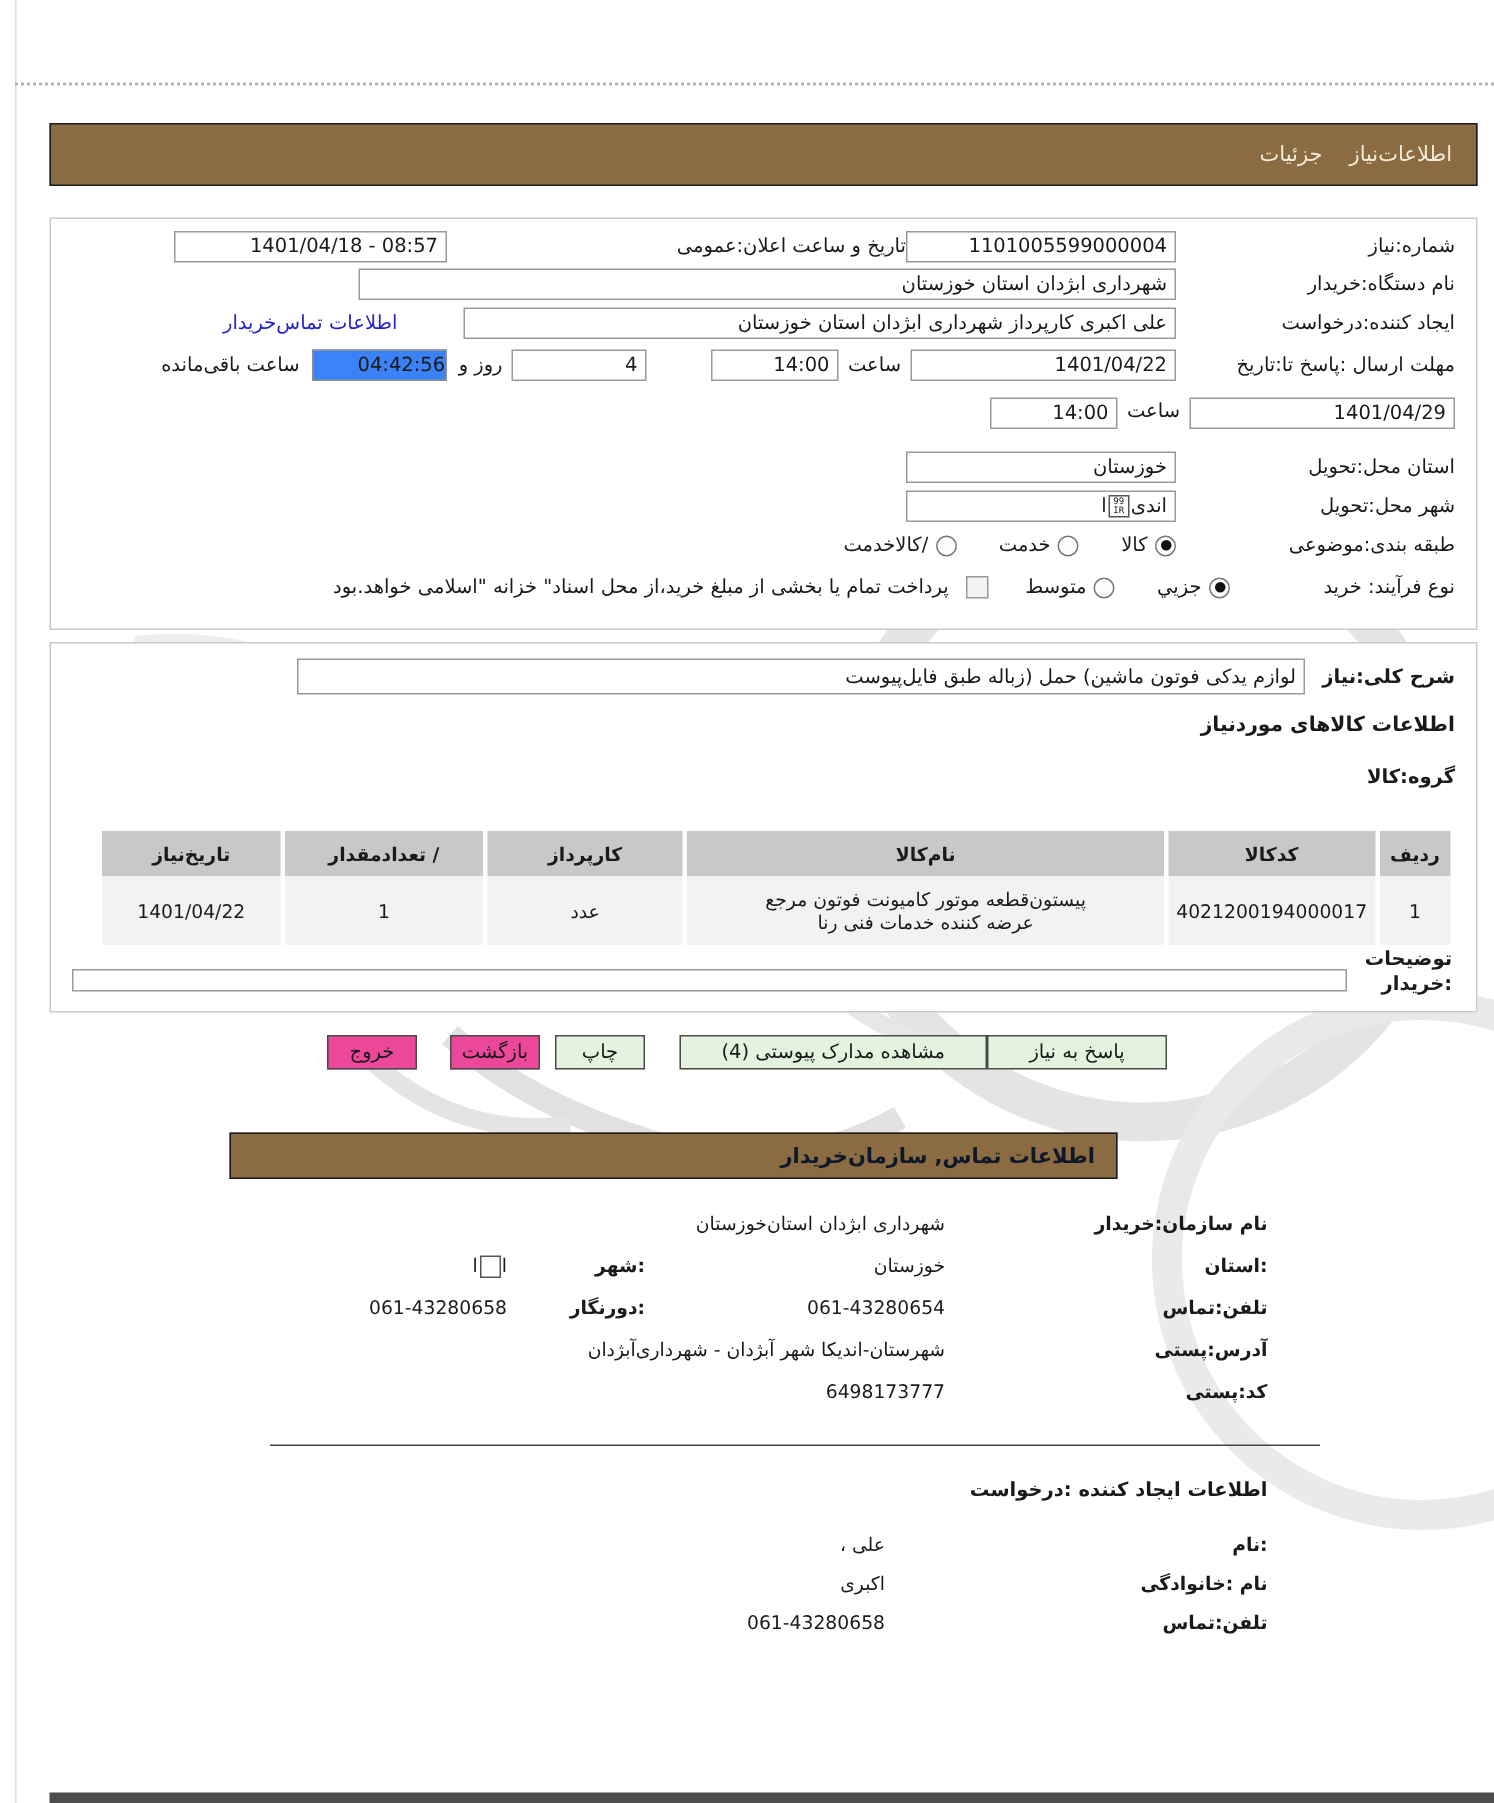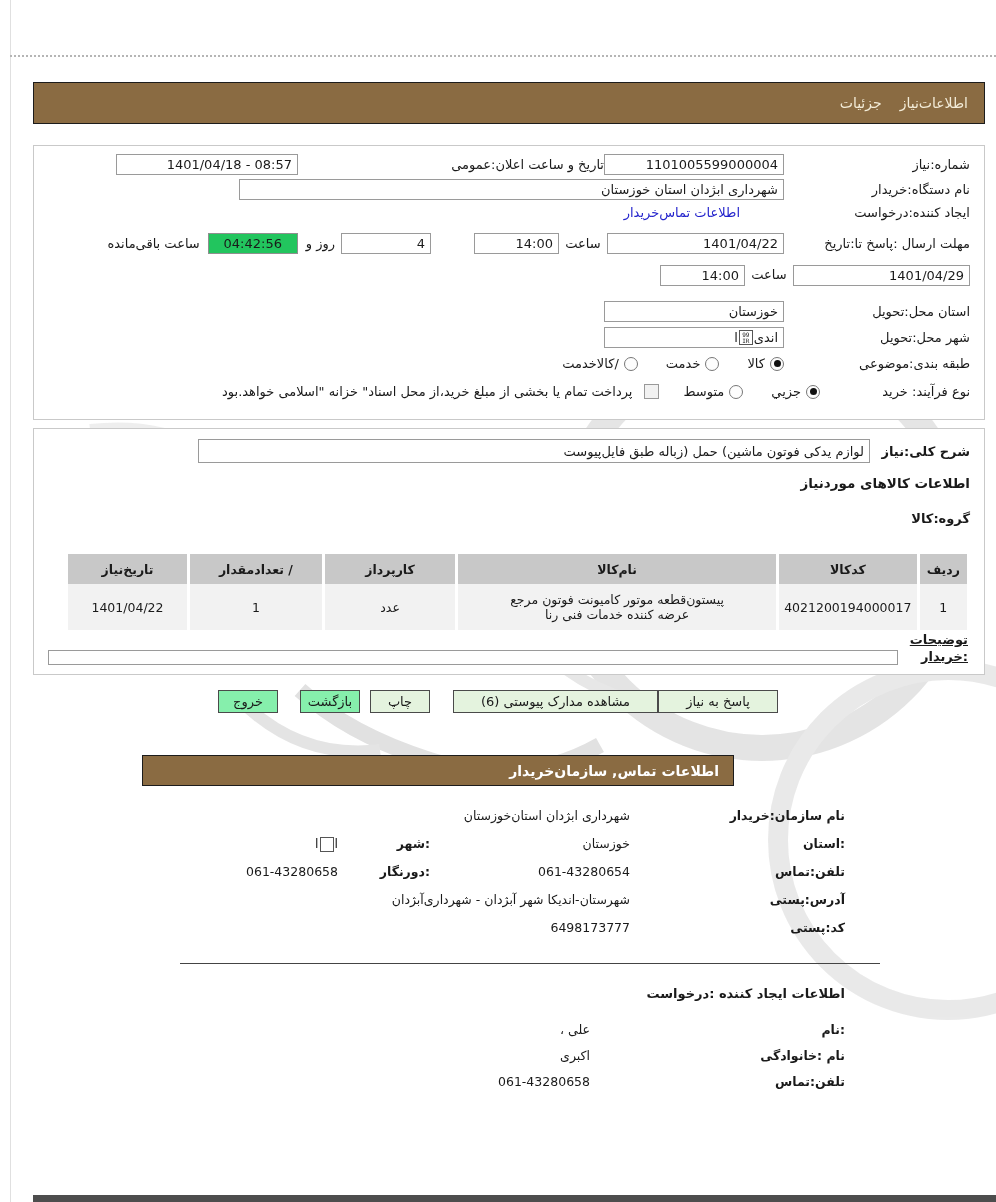--- a/index.html
+++ b/index.html
@@ -8,37 +8,37 @@
   
   #left-line{position:absolute;left:10px;top:0;bottom:0;width:1px;background:#e0e0e0;z-index:0;}
   #dotted{position:absolute;left:10px;right:0;top:55px;border-top:2px dotted #b5b5b5;z-index:0;}
   
   #wm{position:absolute;left:0;top:0;z-index:1;pointer-events:none;}
   
   .brownbar{position:absolute;background:#8a6b42;border:1px solid #1c1c1c;box-sizing:border-box;
             display:flex;direction:rtl;align-items:center;z-index:2;}
   #tabbar{left:33px;top:82px;width:952px;height:42px;padding:0 16px;gap:18px;}
   #tabbar span{color:#f3ecd8;font-size:14px;cursor:default;}
-  #contactbar{left:142px;top:755px;width:592px;height:31px;padding:0 14px;color:#ffffff;
+  #contactbar{left:153px;top:755px;width:592px;height:31px;padding:0 14px;color:#0f172a;
               font-weight:bold;font-size:14px;}
   
   .panel{position:absolute;left:33px;width:952px;background:#fff;border:1px solid #c9c9c9;
          box-sizing:border-box;z-index:2;}
   #panel1{top:145px;height:275px;}
   #panel2{top:428px;height:247px;}
   .row{position:absolute;right:0;left:0;display:flex;direction:rtl;align-items:center;
        padding-right:14px;z-index:2;}
   .lbl{width:186px;flex:0 0 auto;}
   .lbl2{width:306px;flex:0 0 auto;}
   .ibox{background:#fff;border:1px solid #9a9a9a;height:21px;display:flex;direction:rtl;
         align-items:center;padding:0 5px;box-sizing:border-box;flex:0 0 auto;overflow:hidden;
         white-space:nowrap;position:relative;z-index:2;}
   .ltr{direction:ltr;unicode-bidi:isolate;}
-  .count{background:#22c55e;border:1px solid #8f8f8f;width:90px;height:21px;display:flex;
-         align-items:center;justify-content:center;box-sizing:border-box;}
+  .count{background:#3b82f6;border:1px solid #8f8f8f;width:90px;height:21px;display:flex;
+         align-items:center;justify-content:flex-start;box-sizing:border-box;}
   .link{color:#2323cc;cursor:pointer;}
   .radio{width:12px;height:12px;border:1px solid #777;border-radius:50%;background:#fdfdfd;
          display:inline-block;margin-left:5px;position:relative;flex:0 0 auto;cursor:pointer;}
   .radio.sel::after{content:"";position:absolute;left:2.5px;top:2.5px;right:2.5px;bottom:2.5px;
          background:#111;border-radius:50%;}
   .checkbox{width:13px;height:13px;border:1px solid #999;background:#f2f2f2;display:inline-block;
          margin-left:8px;flex:0 0 auto;cursor:pointer;}
   .optgap{margin-right:28px;}
   .b{font-weight:bold;}
   
@@ -48,21 +48,21 @@
   .tofu i{font-style:normal;font-size:6px;line-height:6px;font-family:"DejaVu Sans Mono",monospace;}
   
   #goods{position:absolute;top:125px;right:14px;width:905px;border-collapse:separate;
          border-spacing:3px 0;z-index:2;}
   #goods th{background:#c8c8c8;font-size:12.5px;font-weight:bold;height:30px;padding:0 4px;}
   #goods td{background:#f2f2f2;font-size:12.5px;text-align:center;height:46px;padding:0 4px;}
   
   #btnrow{position:absolute;left:218px;top:690px;display:flex;z-index:2;}
   .btn{height:23px;border:1px solid #4a4a4a;display:flex;align-items:center;justify-content:center;
        box-sizing:border-box;font-size:13px;cursor:pointer;background:#e4f3de;}
-  .btn.pink{background:#86efac;}
+  .btn.pink{background:#ec4899;}
   
   .crow{position:absolute;right:0;left:0;display:flex;direction:rtl;align-items:flex-start;
         padding-right:151px;font-size:12.5px;z-index:2;}
   .clabel{width:215px;flex:0 0 auto;font-weight:bold;}
   .cv280{width:280px;flex:0 0 auto;}
   .cv200{width:200px;flex:0 0 auto;}
   .clabel2{width:80px;flex:0 0 auto;font-weight:bold;padding-left:12px;}
   .cv140{width:140px;flex:0 0 auto;}
   .cv2{width:200px;margin-right:40px;flex:0 0 auto;}
   #hr1{position:absolute;left:180px;top:963px;width:700px;border-top:1px solid #444;z-index:2;}
@@ -113,20 +113,23 @@
 
     <div class="row" style="top:33px;">
       <span class="lbl">نام دستگاه:خریدار</span>
       <div class="ibox" style="width:545px;">
         <span>شهرداری ابژدان استان خوزستان</span>
       </div>
     </div>
 
     <div class="row" style="top:59px;">
       <span class="lbl">ایجاد کننده:درخواست</span>
+      <div class="ibox" style="width:475px;">
+        <span>علی اکبری کارپرداز شهرداری ابژدان استان خوزستان</span>
+      </div>
       <span class="link" style="margin-right:44px;">اطلاعات تماس‌خریدار</span>
     </div>
 
     <div class="row" style="top:87px;">
       <span class="lbl">مهلت ارسال :پاسخ تا:تاریخ</span>
       <div class="ibox" style="width:177px;">
         <span class="ltr">1401/04/22</span>
       </div>
       <span style="width:48px;text-align:center;flex:0 0 auto;">ساعت</span>
       <div class="ibox" style="width:85px;">
@@ -225,33 +228,33 @@
           <td>1</td>
           <td><span class="ltr">4021200194000017</span></td>
           <td><span>پیستون‌قطعه موتور کامیونت فوتون مرجع</span><br><span>عرضه کننده خدمات فنی رنا</span></td>
           <td>عدد</td>
           <td>1</td>
           <td><span class="ltr">1401/04/22</span></td>
         </tr>
       </tbody>
     </table>
 
-    <div class="row" style="top:202px;align-items:flex-end;padding-right:16px;text-decoration:underline;">
+    <div class="row" style="top:202px;align-items:center;padding-right:16px;">
       <span style="width:70px;flex:0 0 auto;line-height:17px;font-weight:600;"><span>توضیحات</span><br><span>:خریدار</span></span>
       <div class="ibox" style="width:850px;height:15px;margin-top:10px;">
         <span></span>
       </div>
     </div>
   </div>
 
   <div id="btnrow">
     <div class="btn pink" style="width:60px;">خروج</div>
     <div class="btn pink" style="width:60px;margin-left:22px;">بازگشت</div>
     <div class="btn" style="width:60px;margin-left:10px;">چاپ</div>
-    <div class="btn" style="width:205px;margin-left:23px;">مشاهده مدارک پیوستی (6)</div>
+    <div class="btn" style="width:205px;margin-left:23px;">مشاهده مدارک پیوستی (4)</div>
     <div class="btn" style="width:120px;">پاسخ به نیاز</div>
   </div>
 
   <div id="contactbar" class="brownbar">
     <span>اطلاعات  تماس, سازمان‌خریدار</span>
   </div>
 
   <div class="crow" style="top:808px;">
     <span class="clabel">نام سازمان:خریدار</span>
     <span class="cv280">شهرداری ابژدان استان‌خوزستان</span>

